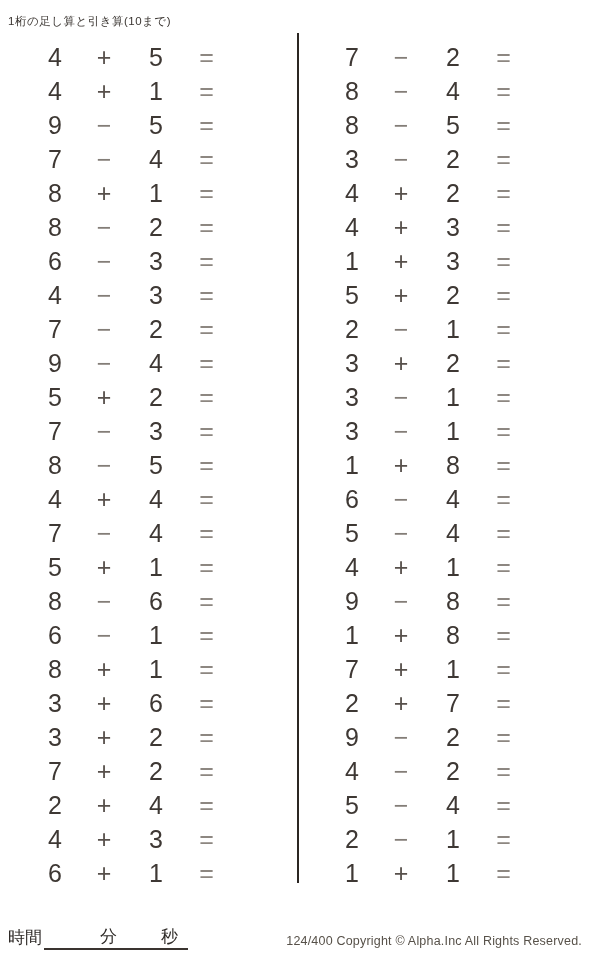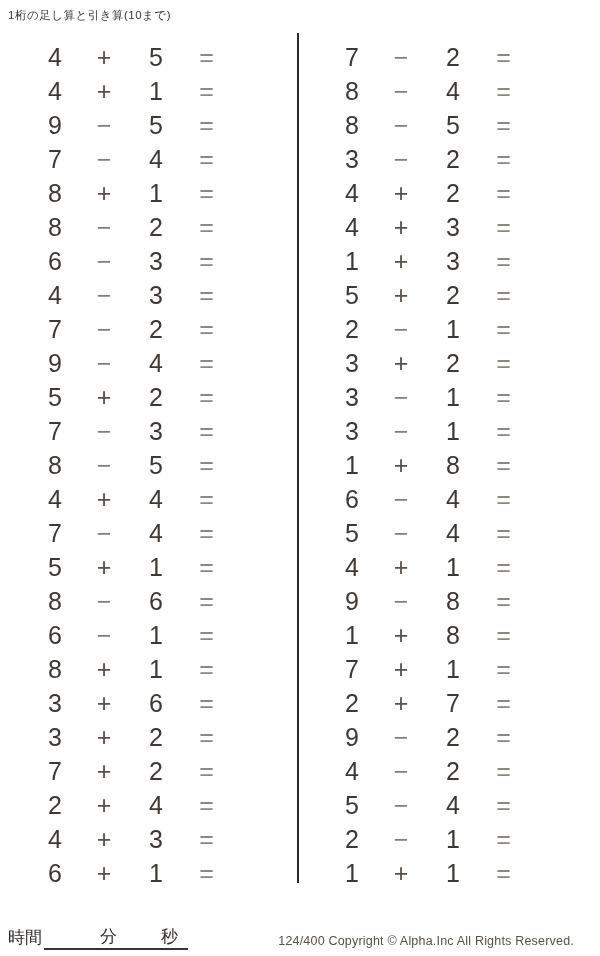--- a/index.html
+++ b/index.html
@@ -1,21 +1,21 @@
 <!DOCTYPE html>
 <html><head>
 <meta charset="utf-8">
 <style>
   html,body { margin:0; padding:0; background:#ffffff; }
   .sheet {
     position:relative; width:600px; height:956px; background:#ffffff;
     font-family:"Liberation Sans", sans-serif; overflow:hidden;
   }
   .title {
-    position:absolute; left:8px; top:8px;
+    position:absolute; left:8px; top:14px;
     font-size:11.5px; color:#3a3531; letter-spacing:0.5px;
   }
   .body { position:absolute; top:40px; left:0; width:600px; height:860px; }
   .divider {
     position:absolute; left:297px; top:-7px; width:2px; height:850px;
     background:#2b2622;
   }
   .col { position:absolute; top:0; }
   .col-left  { left:28px; }
   .col-right { left:325px; }
@@ -37,21 +37,21 @@
     display:flex; align-items:center;
   }
   .time-underline {
     display:inline-flex; align-items:flex-end;
     border-bottom:2px solid #3a3430;
     margin-left:2px; padding-right:10px;
   }
   .u-gap1 { display:inline-block; width:56px; }
   .u-gap2 { display:inline-block; width:44px; }
   .copyright {
-    position:absolute; right:26px; top:934px;
+    position:absolute; right:18px; top:934px;
     font-size:12.5px; color:#575149; letter-spacing:0.2px;text-align:right;
   }
 </style>
 </head>
 <body>
 
 <div class="sheet">
   <div class="title">1桁の足し算と引き算(10まで)</div>
 
   <div class="body">

